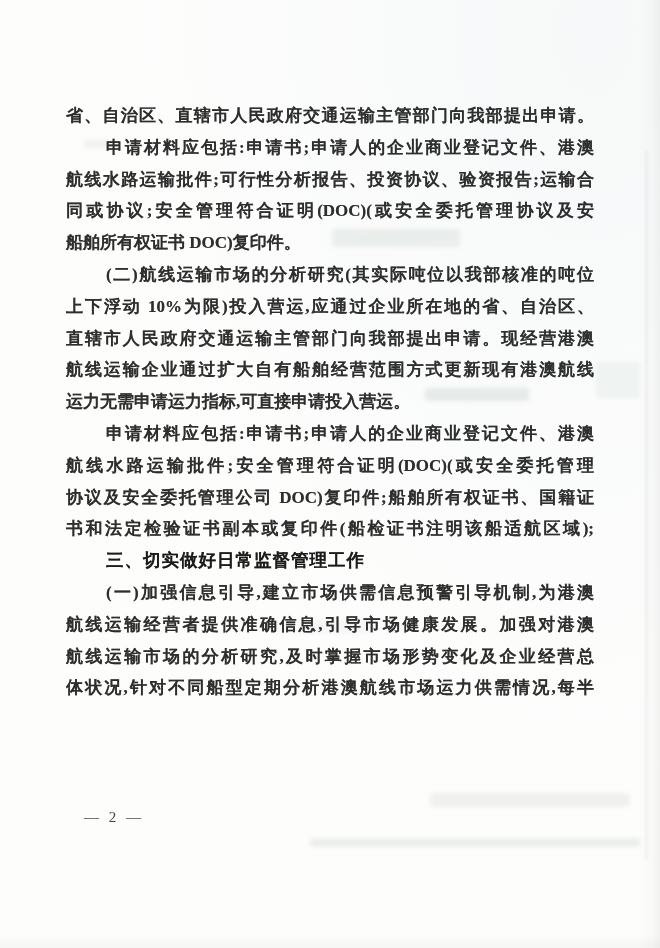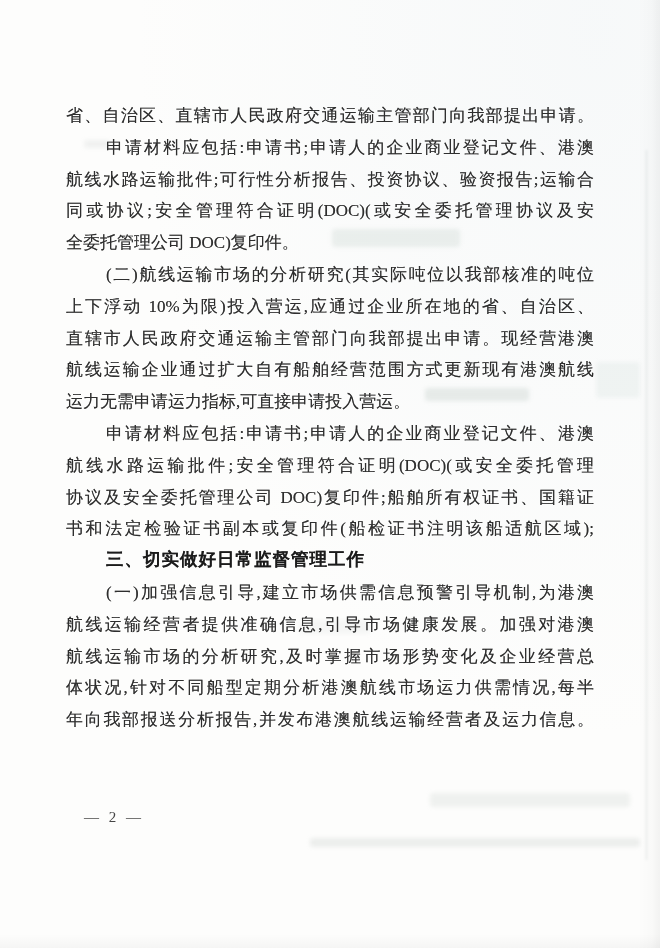--- a/index.html
+++ b/index.html
@@ -43,25 +43,26 @@
   .line{
     box-sizing:border-box;
     width:528px;height:31.8px;line-height:31.8px;
     font-size:17px;
     color:#2e2e2e;
     text-align:justify;
     text-align-last:justify;
     -moz-text-align-last:justify;
     overflow:hidden;
     text-shadow:0 0 0.4px rgba(46,46,46,0.55);
+    font-weight:bold;
   }
   .line.indent{padding-left:40px;}
   .line.endline{text-align-last:left;-moz-text-align-last:left;}
   .line.heading{
-    font-family:Liberation Mono, monospace;
+    font-family:Liberation Sans, sans-serif;
     font-weight:700;
     font-size:17.5px;
     color:#1b1b1b;
     letter-spacing:1px;
     text-shadow:0 0 0.6px rgba(27,27,27,0.7);
   }
   .footer{
     position:absolute;left:84px;top:805px;height:24px;line-height:24px;
     font-size:15px;color:#454545;letter-spacing:3px;
     font-family:"Liberation Serif","DejaVu Serif",serif;
@@ -79,34 +80,33 @@
   <div class="bleed b5"></div>
   <div class="bleed b6"></div>
   <div class="bleed b7"></div>
   <div class="edge-streak"></div>
 
   <main class="body-col" id="doc-body">
       <div class="line">省、自治区、直辖市人民政府交通运输主管部门向我部提出申请。</div>
       <div class="line indent">申请材料应包括:申请书;申请人的企业商业登记文件、港澳</div>
       <div class="line">航线水路运输批件;可行性分析报告、投资协议、验资报告;运输合</div>
       <div class="line">同或协议;安全管理符合证明(DOC)(或安全委托管理协议及安</div>
-      <div class="line endline">全委托管理公司 DOC)复印件。</div>
+      <div class="line endline">船舶所有权证书 DOC)复印件。</div>
       <div class="line indent">(二)航线运输市场的分析研究(其实际吨位以我部核准的吨位</div>
       <div class="line">上下浮动 10%为限)投入营运,应通过企业所在地的省、自治区、</div>
       <div class="line">直辖市人民政府交通运输主管部门向我部提出申请。现经营港澳</div>
       <div class="line">航线运输企业通过扩大自有船舶经营范围方式更新现有港澳航线</div>
       <div class="line endline">运力无需申请运力指标,可直接申请投入营运。</div>
       <div class="line indent">申请材料应包括:申请书;申请人的企业商业登记文件、港澳</div>
       <div class="line">航线水路运输批件;安全管理符合证明(DOC)(或安全委托管理</div>
       <div class="line">协议及安全委托管理公司 DOC)复印件;船舶所有权证书、国籍证</div>
       <div class="line">书和法定检验证书副本或复印件(船检证书注明该船适航区域);</div>
       <div class="line heading indent endline">三、切实做好日常监督管理工作</div>
       <div class="line indent">(一)加强信息引导,建立市场供需信息预警引导机制,为港澳</div>
       <div class="line">航线运输经营者提供准确信息,引导市场健康发展。加强对港澳</div>
       <div class="line">航线运输市场的分析研究,及时掌握市场形势变化及企业经营总</div>
       <div class="line">体状况,针对不同船型定期分析港澳航线市场运力供需情况,每半</div>
-      <div class="line">年向我部报送分析报告,并发布港澳航线运输经营者及运力信息。</div>
     </main>
 
   <footer class="footer">
     <span>— 2 —</span>
   </footer>
 </div>
 
 </body></html>

